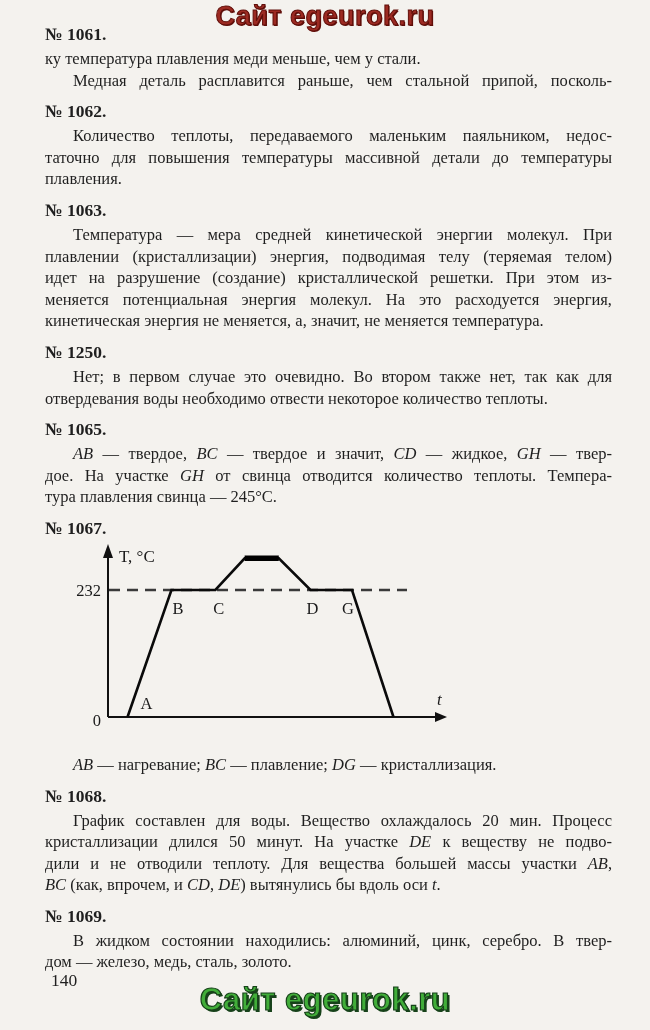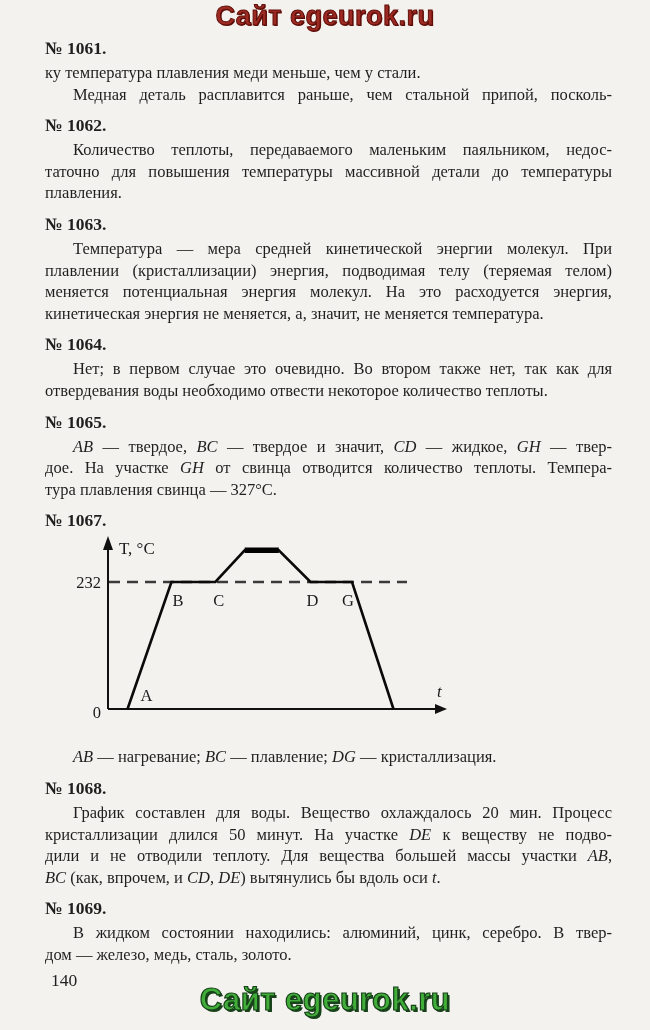--- a/index.html
+++ b/index.html
@@ -29,21 +29,21 @@
     top:982px;font-size:31px;
     color:#41ad39;
     -webkit-text-stroke:1.2px #17421a;
     text-shadow:2px 2px 0 #17421a;
   }
   #page-num{
     position:absolute;left:51px;top:970px;
     font-size:17.5px;
   }
   #content{
-    position:absolute;left:45px;top:28px;width:567px;
+    position:absolute;left:45px;top:14px;width:567px;
   }
   .problem h2{
     font-size:17.5px;line-height:22px;
     margin:9px 0 3px 0;font-weight:bold;
   }
   .line{
     font-size:16.5px;line-height:21.6px;
     white-space:nowrap;
     text-align:justify;text-align-last:justify;
   }
@@ -73,33 +73,34 @@
       <section class="problem">
         <h2>№ 1062.</h2>
         <div class="line indent"><span>Количество теплоты, передаваемого маленьким паяльником, недос-</span></div>
         <div class="line"><span>таточно для повышения температуры массивной детали до температуры</span></div>
         <div class="line last"><span>плавления.</span></div>
       </section>
       <section class="problem">
         <h2>№ 1063.</h2>
         <div class="line indent"><span>Температура — мера средней кинетической энергии молекул. При</span></div>
         <div class="line"><span>плавлении (кристаллизации) энергия, подводимая телу (теряемая телом)</span></div>
+        <div class="line"><span>идет на разрушение (создание) кристаллической решетки. При этом из-</span></div>
         <div class="line"><span>меняется потенциальная энергия молекул. На это расходуется энергия,</span></div>
         <div class="line last"><span>кинетическая энергия не меняется, а, значит, не меняется температура.</span></div>
       </section>
       <section class="problem">
-        <h2>№ 1064.</h2>
+        <h2>№ 1250.</h2>
         <div class="line indent"><span>Нет; в первом случае это очевидно. Во втором также нет, так как для</span></div>
         <div class="line last"><span>отвердевания воды необходимо отвести некоторое количество теплоты.</span></div>
       </section>
       <section class="problem">
         <h2>№ 1065.</h2>
         <div class="line indent"><i>AB</i><span> — твердое, </span><i>BC</i><span> — твердое и значит, </span><i>CD</i><span> — жидкое, </span><i>GH</i><span> — твер-</span></div>
         <div class="line"><span>дое. На участке </span><i>GH</i><span> от свинца отводится количество теплоты. Темпера-</span></div>
-        <div class="line last"><span>тура плавления свинца — 327°С.</span></div>
+        <div class="line last"><span>тура плавления свинца — 245°С.</span></div>
       </section>
       <section class="problem">
         <h2>№ 1067.</h2>
         <figure><svg width="420" height="192" viewBox="0 0 420 192">
             <line x1="64" y1="48" x2="362" y2="48" stroke="#3a3a3a" stroke-width="2.4" stroke-dasharray="11,7"></line>
             <line x1="63" y1="175" x2="392" y2="175" stroke="#111" stroke-width="2"></line>
             <line x1="63" y1="175" x2="63" y2="8" stroke="#111" stroke-width="2"></line>
             <polygon points="58,16 68,16 63,2" fill="#111"></polygon>
             <polygon points="390,170 390,180 402,175" fill="#111"></polygon>
             <polyline points="82.52,175 126.44,48 170.36,48 199.64,16.25 233.79999999999998,16.25 265.52,48 307,48 348.47999999999996,175" fill="none" stroke="#0a0a0a" stroke-width="2.6"></polyline>

